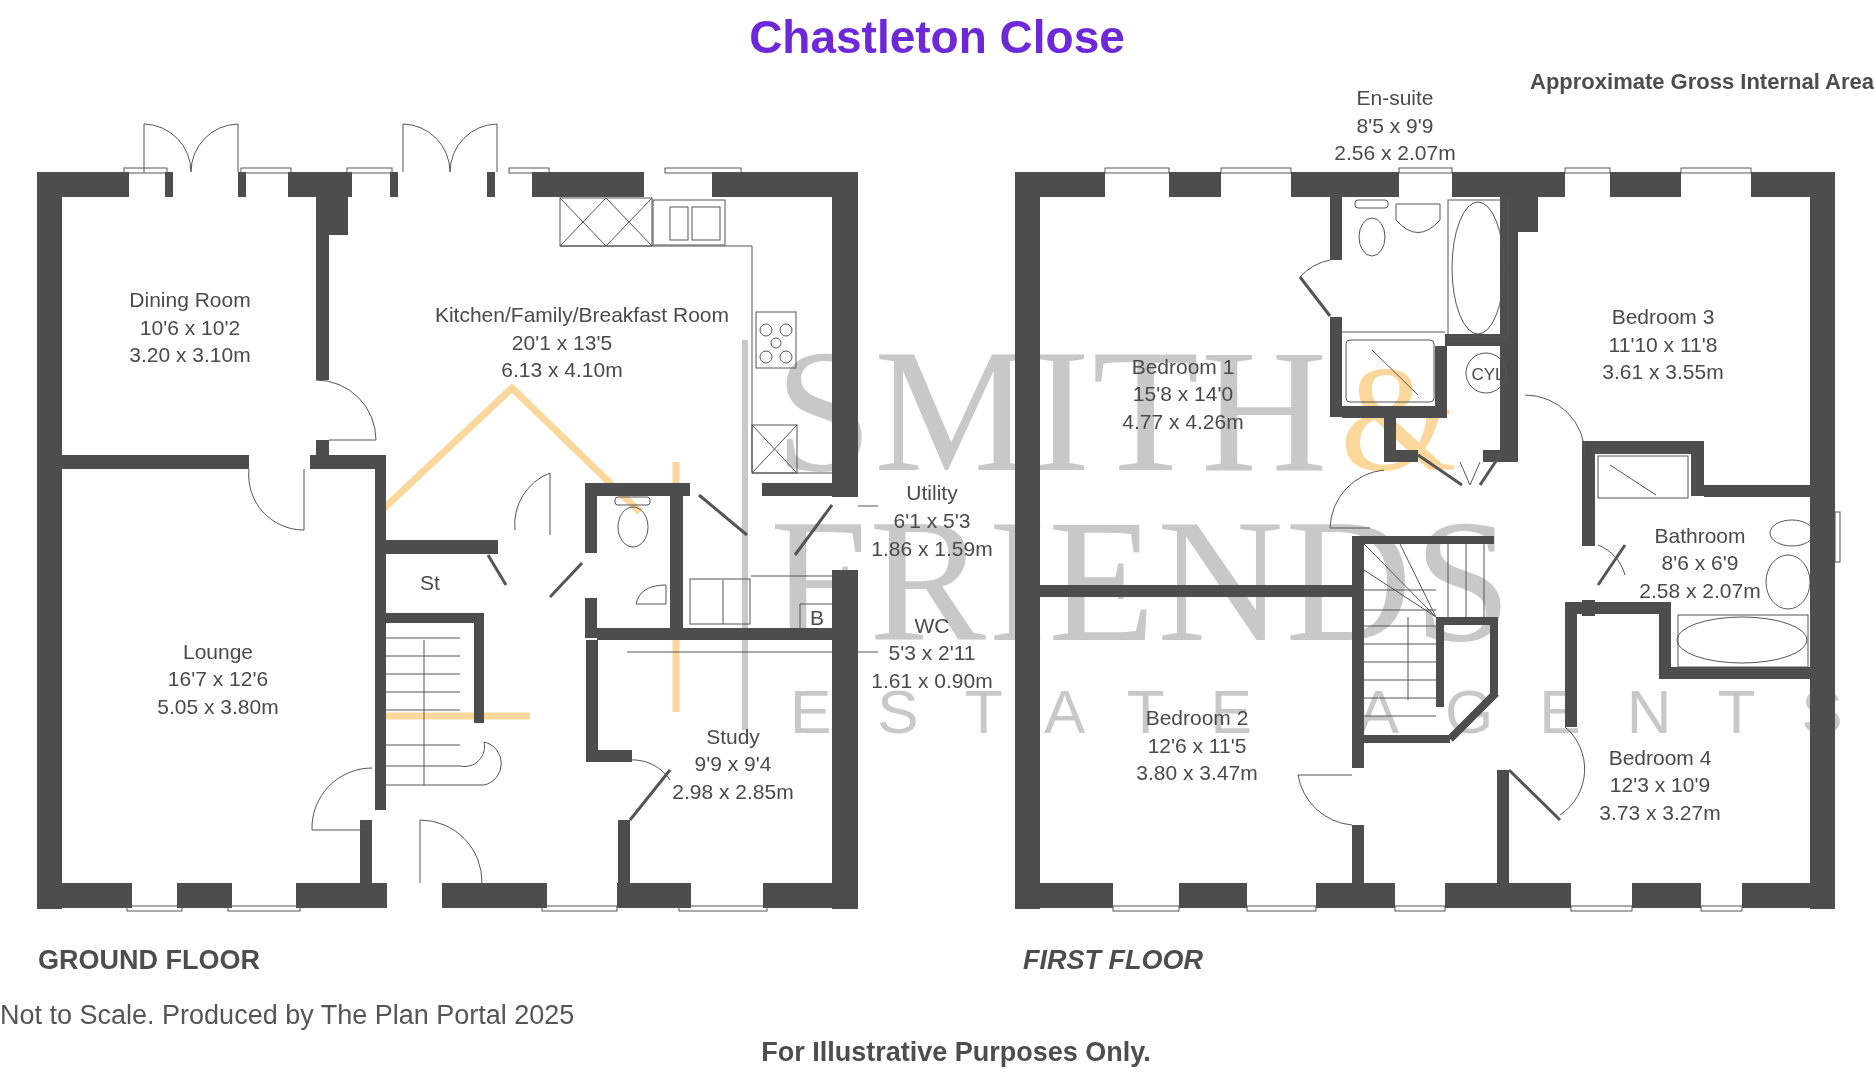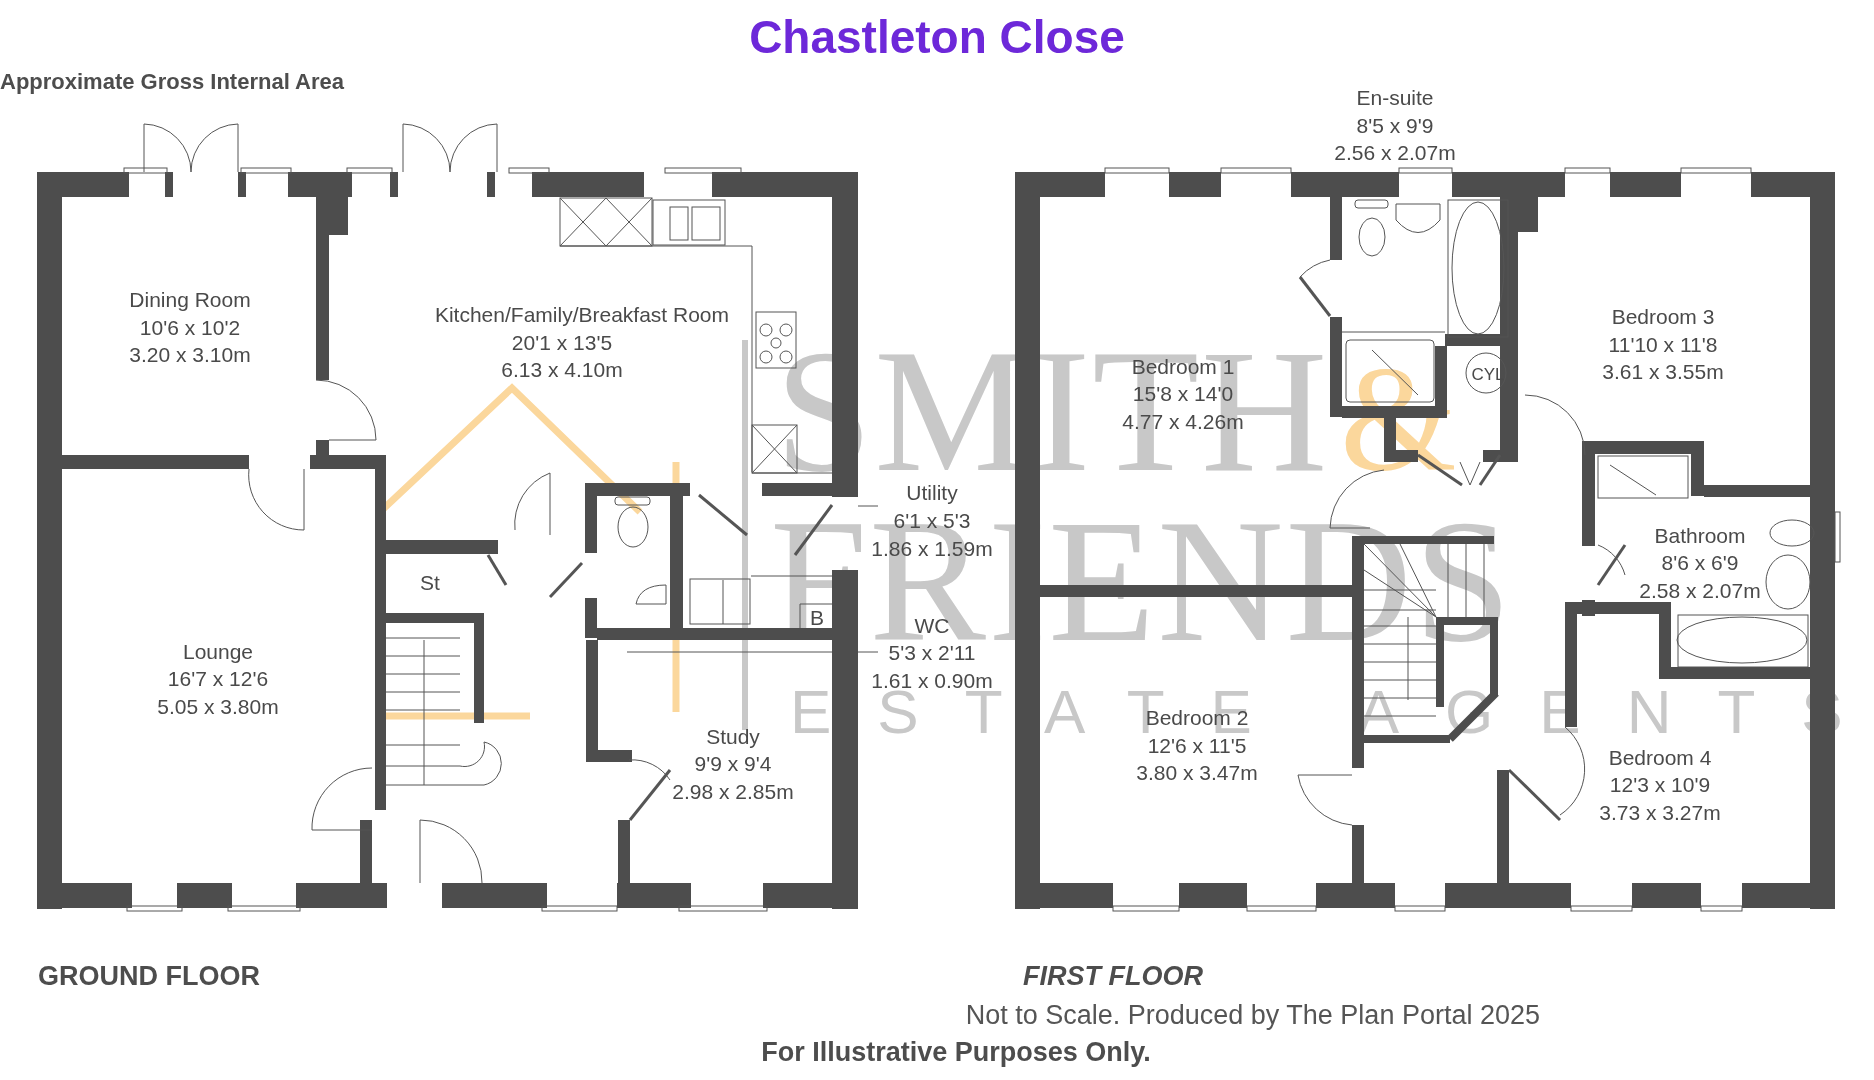--- a/index.html
+++ b/index.html
@@ -1,21 +1,21 @@
 <!DOCTYPE html>
 <html><head>
 <meta charset="utf-8">
 <style>
   html, body { margin: 0; padding: 0; background: #ffffff; }
   body { width: 1874px; height: 1080px; position: relative; overflow: hidden; font-family: "Liberation Sans", sans-serif; color: #4a4a4a; }
   .abs { position: absolute; }
   .title { left: 0; width: 1874px; top: 10px; text-align: center; font-weight: bold; font-size: 46px; color: #6d28d9; }
-  .subtitle { left: 0; width: 1874px; top: 69px; text-align: left; font-weight: bold; font-size: 22px; color: #4d4d4d; }
-  .floor-label { font-weight: bold; font-size: 27px; color: #4d4d4d; margin-top: 16px; }
-  .footer1 { left: 0; width: 1540px; top: 1000px; text-align: right; font-size: 27px; color: #555; }
+  .subtitle { left: 0; width: 1874px; top: 69px; text-align: right; font-weight: bold; font-size: 22px; color: #4d4d4d; }
+  .floor-label { font-weight: bold; font-size: 27px; color: #4d4d4d; }
+  .footer1 { left: 0; width: 1540px; top: 1000px; text-align: left; font-size: 27px; color: #555; }
   .footer2 { left: 0; width: 1874px; top: 1037px; text-align: center; font-size: 27px; font-weight: bold; color: #4d4d4d; padding-left: 19px; }
   svg#plan { position: absolute; left: 0; top: 0; }
   .wm-serif { font-family: "Liberation Serif", "DejaVu Serif", serif; }
 </style>
 </head>
 <body>
 
 <div class="abs title">Chastleton Close</div>
 <div class="abs subtitle">Approximate Gross Internal Area</div>
 

